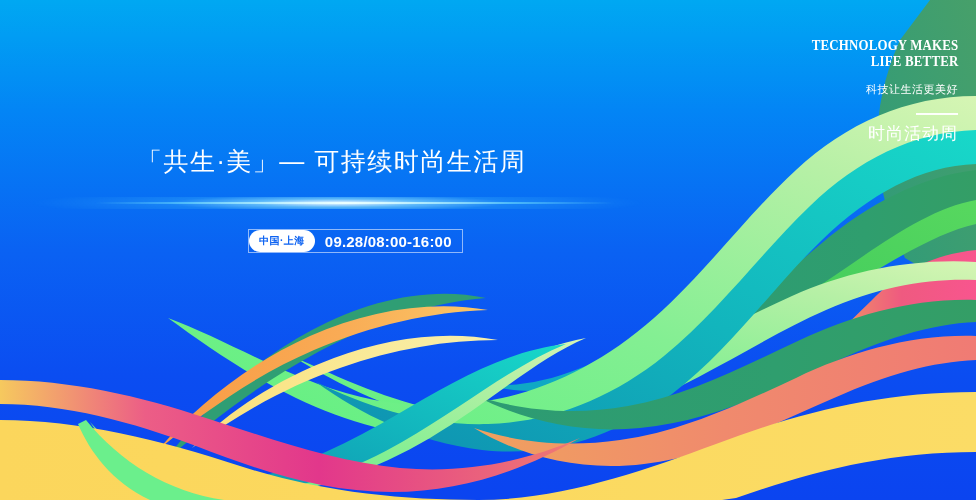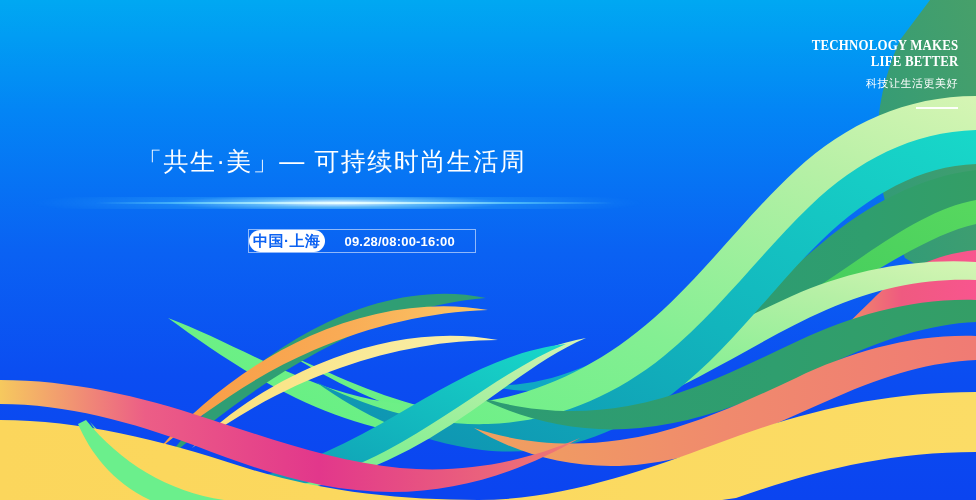--- a/index.html
+++ b/index.html
@@ -57,28 +57,28 @@
   }
 
   
   .badge{
     position:absolute;left:248px;top:229px;
     display:flex;align-items:stretch;height:22px;
     border:1px solid rgba(255,255,255,.55);
   }
   .badge-place{
     background:#ffffff;color:#0c62f2;
-    font-size:15px;font-weight:700;
+    font-size:10px;font-weight:700;
     display:flex;align-items:center;justify-content:center;
-    padding:0 4px;letter-spacing:.5px;border-radius:11px;
+    padding:0 10px;letter-spacing:.5px;border-radius:11px;
   }
   .badge-time{
-    color:#ffffff;font-size:13px;font-weight:700;
+    color:#ffffff;font-size:15px;font-weight:700;
     display:flex;align-items:center;justify-content:center;
-    padding:0 20px;letter-spacing:.2px;
+    padding:0 10px;letter-spacing:.2px;
   }
 
   
   .rightblock{
     position:absolute;right:18px;top:38px;
     text-align:right;
     font-family:Liberation Serif, serif;
   }
   .tagline{
     color:#ffffff;
@@ -88,21 +88,21 @@
     letter-spacing:.2px;
     transform:scaleX(.92);
     transform-origin:right center;
     white-space:nowrap;
   }
   .tagline-cn{
     color:#ffffff;
     font-size:11px;
     font-weight:500;
     line-height:15px;
-    margin-top:6px;
+    margin-top:12px;
     letter-spacing:.5px;
     white-space:nowrap;
   }
   .divider{
     width:42px;height:2px;background:#ffffff;
     margin:16px 0 0 auto;opacity:.95;
   }
   .rightlabel{
     position:absolute;right:18px;top:122px;
     color:#ffffff;font-size:17px;font-weight:500;
@@ -245,14 +245,15 @@
     <div class="badge-place">中国·上海</div>
     <div class="badge-time">09.28/08:00-16:00</div>
   </div>
 
   <div class="rightblock">
     <div class="tagline">TECHNOLOGY MAKES</div>
     <div class="tagline">LIFE BETTER</div>
     <div class="tagline-cn">科技让生活更美好</div>
     <div class="divider"></div>
   </div>
+  <div class="rightlabel">时尚活动周</div>
 
 </div>
 
 </body></html>

